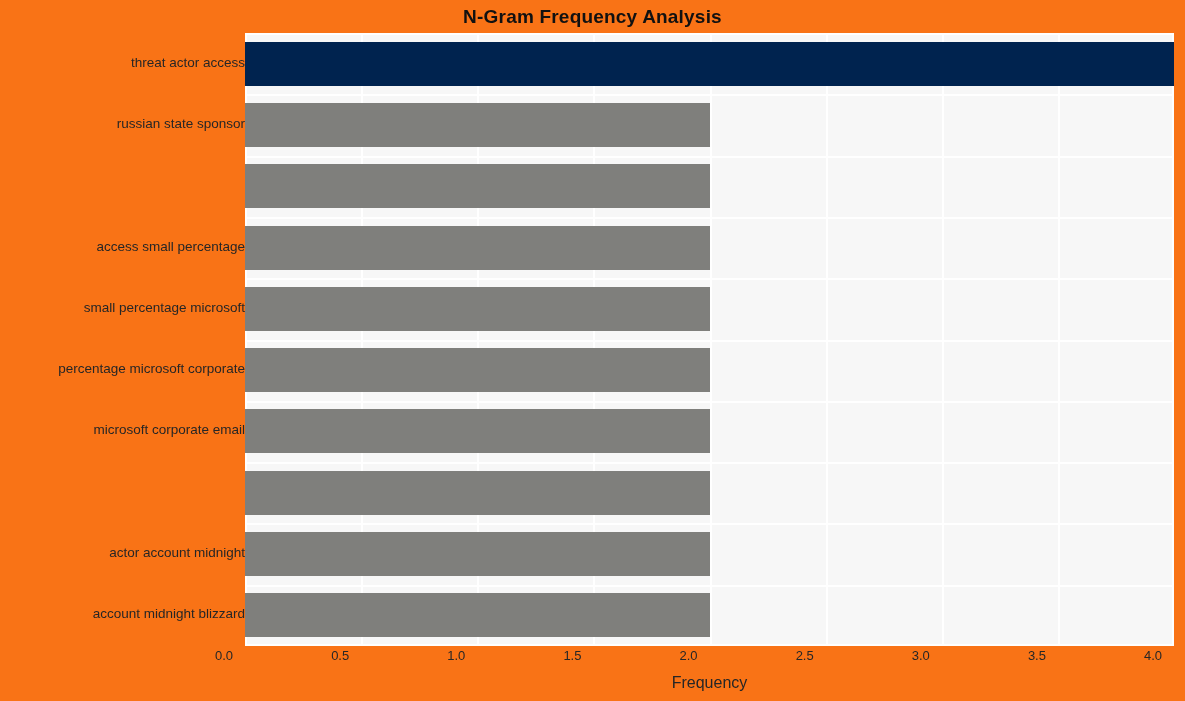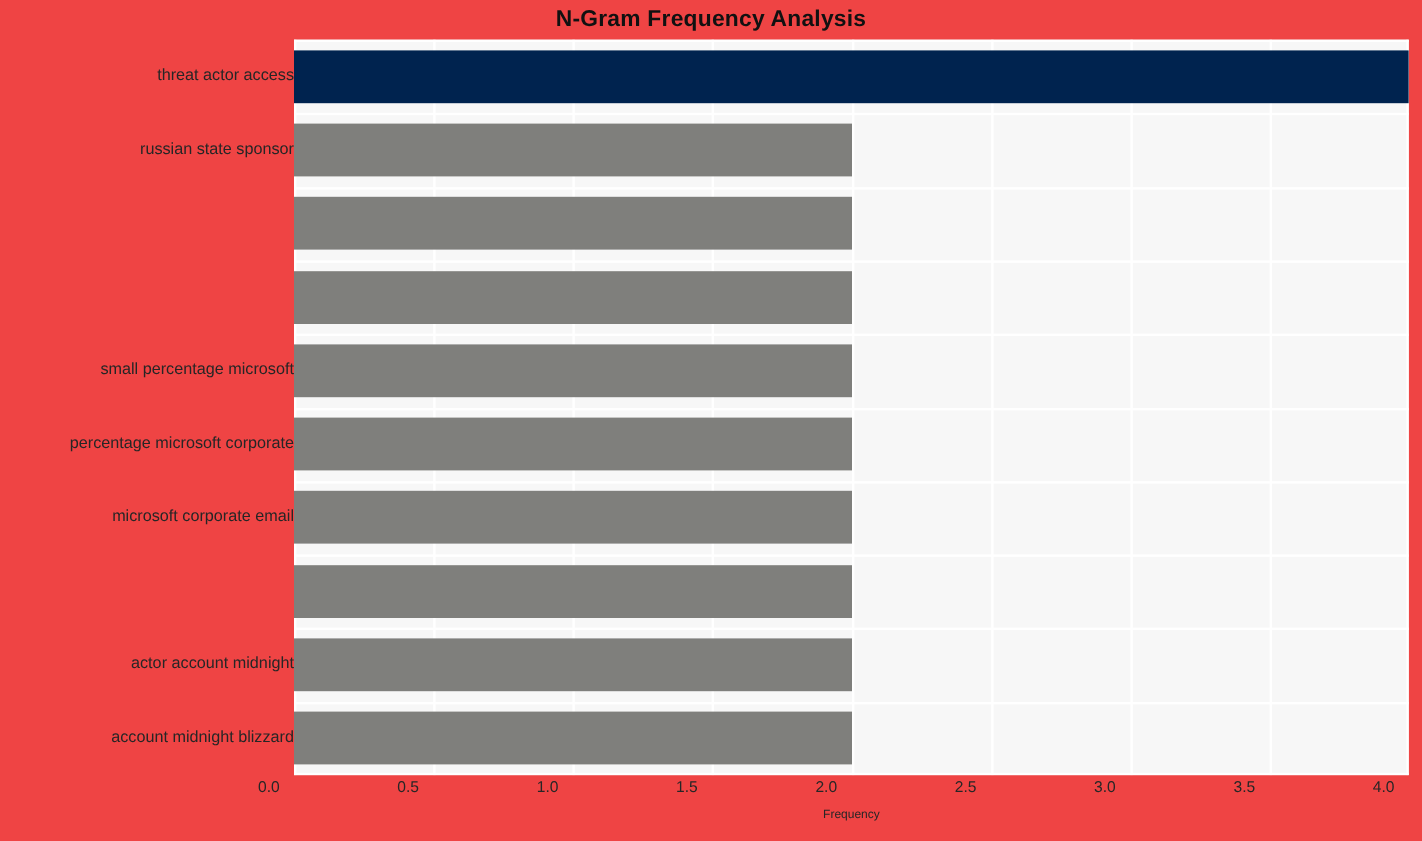--- a/index.html
+++ b/index.html
@@ -104,34 +104,35 @@
     font-size: 13px;
     color: #262626;
   }
 
   #x-axis-title {
     position: absolute;
     left: 245px;
     top: 674px;
     width: 929px;
     text-align: center;
-    font-size: 10px;
+    font-size: 16px;
     color: #262626;
   }
 </style>
 </head>
 <body>
 
-<div id="figure" style="background: #ef4444; text-decoration: underline;">
+<div id="figure" style="background: #f97316; text-decoration: underline;">
 
   <div id="chart-title">N-Gram Frequency Analysis</div>
 
   <div id="y-axis-labels">
       <div class="ylabel" style="top: 21.65px;">threat actor access</div>
       <div class="ylabel" style="top: 82.95px;">russian state sponsor</div>
+      <div class="ylabel" style="top: 205.55px;">access small percentage</div>
       <div class="ylabel" style="top: 266.85px;">small percentage microsoft</div>
       <div class="ylabel" style="top: 328.15px;">percentage microsoft corporate</div>
       <div class="ylabel" style="top: 389.45px;">microsoft corporate email</div>
       <div class="ylabel" style="top: 512.05px;">actor account midnight</div>
       <div class="ylabel" style="top: 573.35px;">account midnight blizzard</div>
     </div>
 
   <div id="plot-area" style="background: rgb(247, 247, 247);">
     <div id="gridlines-h">
         <div class="gridline-h" style="top: 0px; background: rgb(255, 255, 255);"></div>

